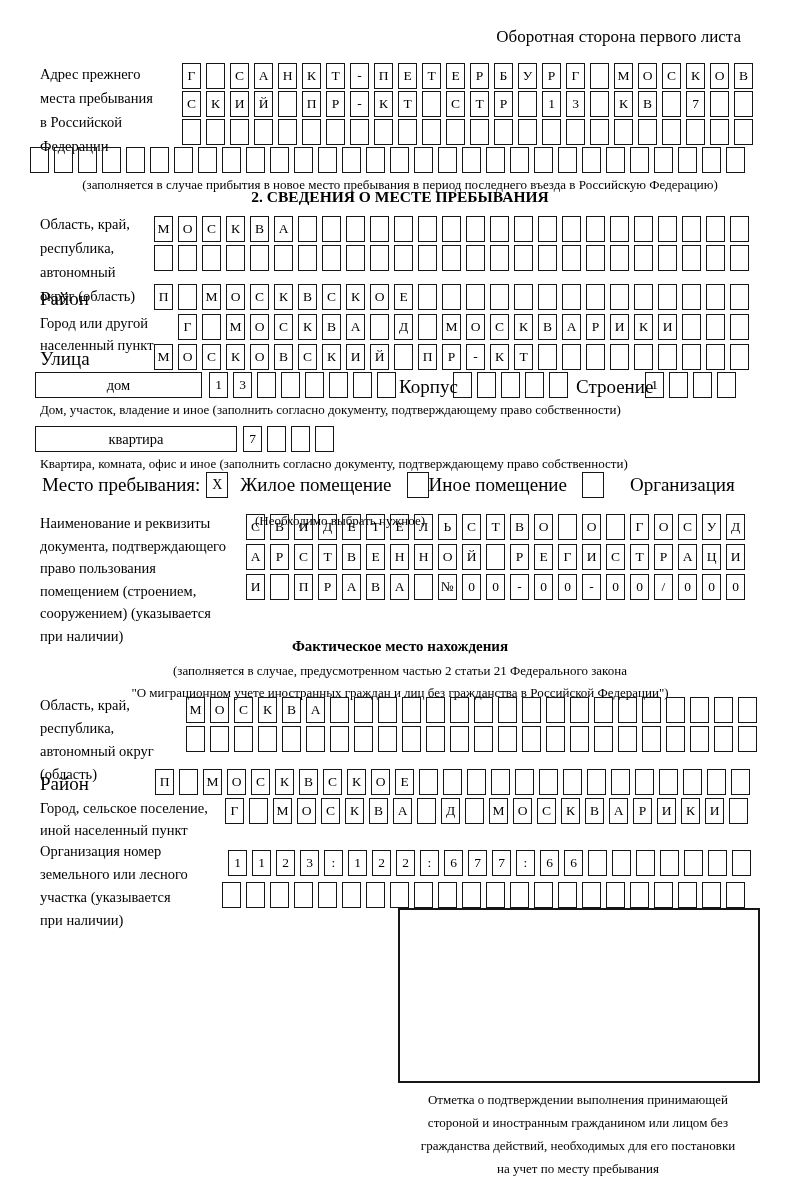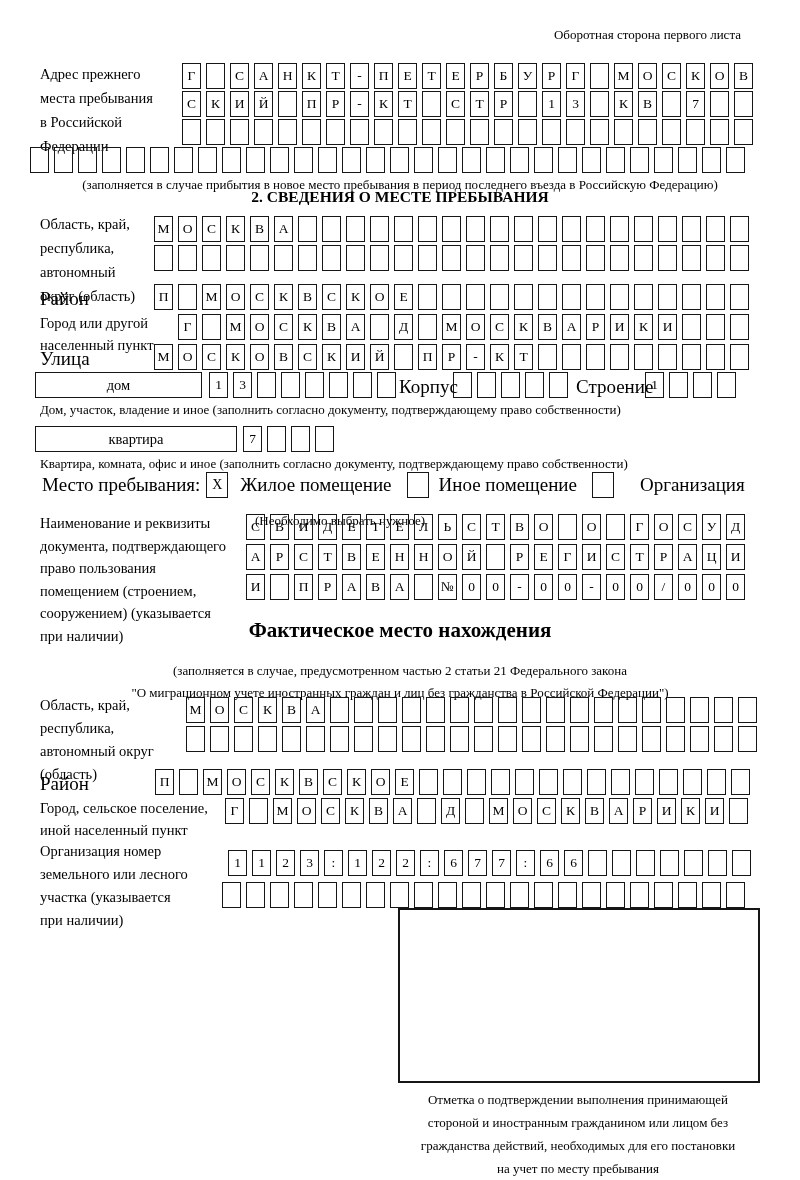--- a/index.html
+++ b/index.html
@@ -1,19 +1,19 @@
 <!DOCTYPE html>
 <html><head>
 <meta charset="utf-8">
 <style>
   html,body{margin:0;padding:0;background:#fff;}
   .page{position:relative;width:800px;height:1180px;background:#ffffff;
         font-family:"Liberation Serif","DejaVu Serif",serif;color:#000;overflow:hidden;}
   .abs{position:absolute;}
-  .hnote{position:absolute;top:27px;right:59px;font-size:13px;font-family:Liberation Serif, serif;}
+  .hnote{position:absolute;top:27px;right:59px;font-size:17px;font-family:Liberation Serif, serif;}
   .lbl{position:absolute;font-size:14.5px;line-height:24px;}
   .lbl.lh22{line-height:22px;}
   .lbl.lh23{line-height:23px;}
   .lbl.lh226{line-height:22.6px;}
   .lbltext{font-size:19px;}
   .cellrow{position:absolute;display:flex;gap:5px;}
   .cell{flex:0 0 19px;width:19px;height:26px;border:1.5px solid #161616;box-sizing:border-box;
         display:flex;align-items:center;justify-content:center;font-size:13.5px;}
   .note{position:absolute;font-size:13px;}
   .center{left:0;width:100%;text-align:center;}
@@ -338,21 +338,21 @@
       <div class="cell"></div>
       <div class="cell"></div>
     </div>
   <div class="note" style="left:40px;top:456px;">Квартира, комната, офис и иное (заполнить согласно документу, подтверждающему право собственности)</div>
 
   <div class="mrow" style="left:42px;top:472px;">
     <span class="lbltext">Место пребывания:</span>
     <span class="chk" style="margin-left:6px;">X</span>
     <span class="lbltext" style="margin-left:12px;">Жилое помещение</span>
     <span class="chk" style="margin-left:15px;"></span>
-    <span class="lbltext" style="margin-left:10px;">Иное помещение</span>
+    <span class="lbltext" style="">Иное помещение</span>
     <span class="chk" style="margin-left:15px;"></span>
     <span class="lbltext" style="margin-left:26px;">Организация</span>
   </div>
   <div class="note" style="left:0;top:501px;width:680px;text-align:center;margin-top:12px;">(Необходимо выбрать нужное)</div>
 
   <div class="lbl lh226" style="left:40px;top:512px;">
     <div>Наименование и реквизиты</div>
     <div>документа, подтверждающего</div>
     <div>право пользования</div>
     <div>помещением (строением,</div>
@@ -422,21 +422,21 @@
       <div class="cell">0</div>
       <div class="cell">-</div>
       <div class="cell">0</div>
       <div class="cell">0</div>
       <div class="cell">/</div>
       <div class="cell">0</div>
       <div class="cell">0</div>
       <div class="cell">0</div>
     </div>
 
-  <div class="stitle center" style="top:618px;font-size:21px;">Фактическое место нахождения</div>
+  <div class="stitle center" style="top:638px;font-size:15px;">Фактическое место нахождения</div>
   <div class="note center" style="top:663px;">(заполняется в случае, предусмотренном частью 2 статьи 21 Федерального закона</div>
   <div class="note center" style="top:685px;">"О миграционном учете иностранных граждан и лиц без гражданства в Российской Федерации")</div>
 
   <div class="lbl lh23" style="left:40px;top:694px;">
     <div>Область, край,</div>
     <div>республика,</div>
     <div>автономный округ</div>
     <div>(область)</div>
   </div>
   <div class="cellrow" style="left:186px;top:697px;">

